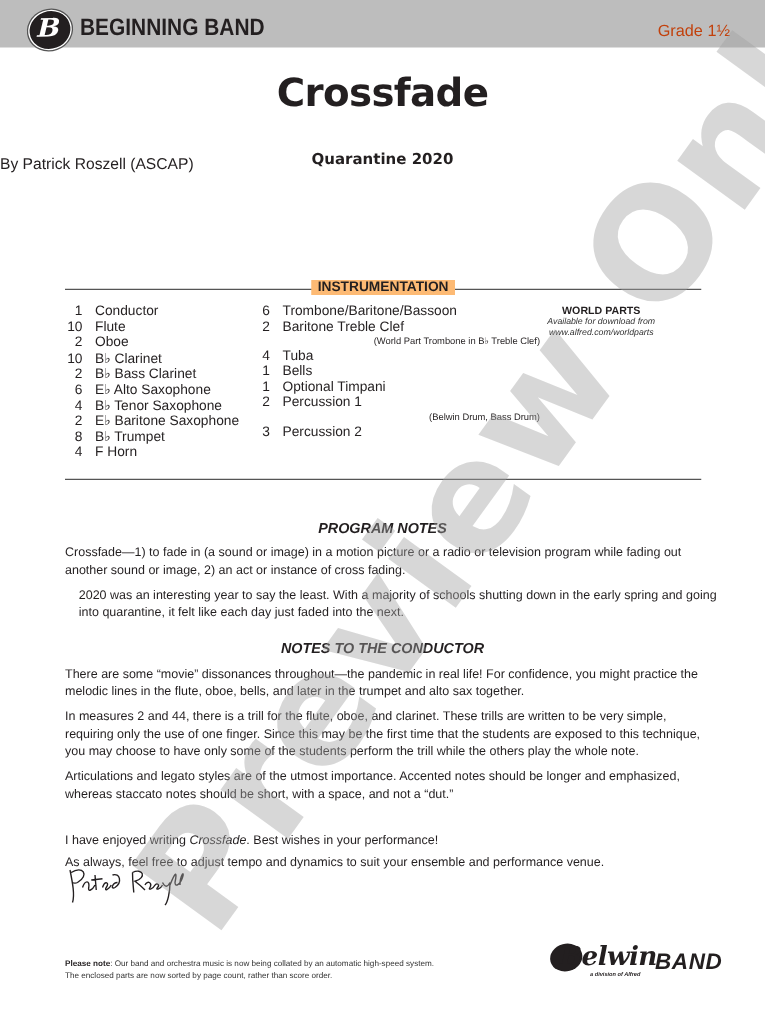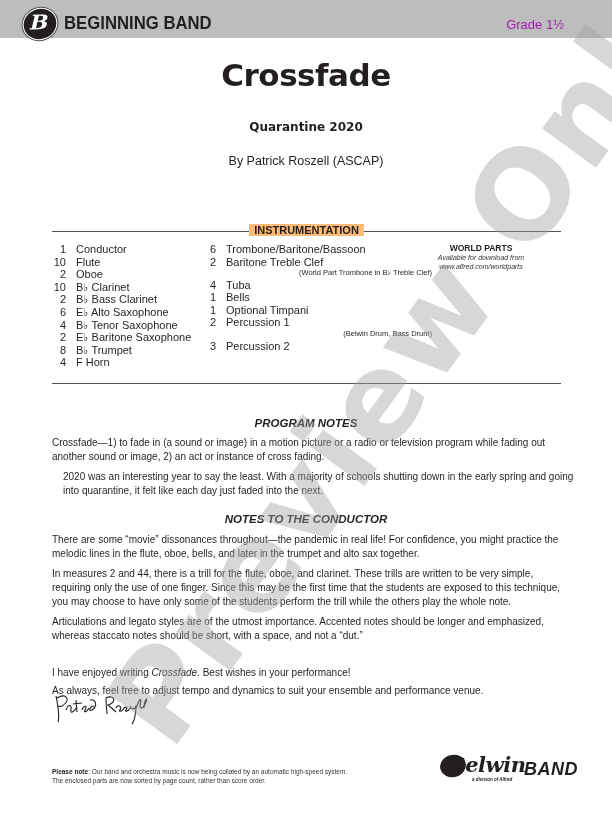--- a/index.html
+++ b/index.html
@@ -22,35 +22,34 @@
     position: absolute; left: 0; top: 1px; width: 30px; text-align: center;
     font-family: "DejaVu Serif", serif; font-style: italic; font-weight: bold;
     color: #fff; font-size: 20px; transform: rotate(20deg);
   }
   .brand-title {
     position: absolute; left: 64px; top: 12px; font-weight: bold; font-size: 19px;
     letter-spacing: 0px; color: #231f20; transform: scaleX(0.88); transform-origin: left;
     font-family: "Liberation Sans", sans-serif;
   }
   .grade {
-    position: absolute; right: 48px; top: 17px; font-size: 13px; color: #a21caf;
+    position: absolute; right: 28px; top: 17px; font-size: 13px; color: #c2410c;
   }
   .title {
     position: absolute; left: 0; width: 612px; top: 57px; text-align: center;
     font-family: "DejaVu Sans", sans-serif; font-weight: bold; font-size: 31px;
     letter-spacing: -0.5px;
   }
   .subtitle {
     position: absolute; left: 0; width: 612px; top: 96px; text-align: center;
     font-family: "DejaVu Sans", sans-serif; font-weight: bold; font-size: 12px; margin-top: 24px;
   }
   .composer {
-    position: absolute; left: 0; width: 612px; top: 124px; text-align: center;
+    position: absolute; left: 0; width: 612px; top: 124px; 
     font-size: 12.5px;
-    margin-top: 30px;
   }
   .instr-head {
     position: absolute; left: 52px; top: 224px; width: 509px; height: 14px;
   }
   .instr-head .line {
     position: absolute; top: 7px; height: 1px; background: #555;
   }
   .instr-head .label {
     position: absolute; left: 0; width: 509px; top: 0; text-align: center;
     font-weight: bold; font-size: 11px;

